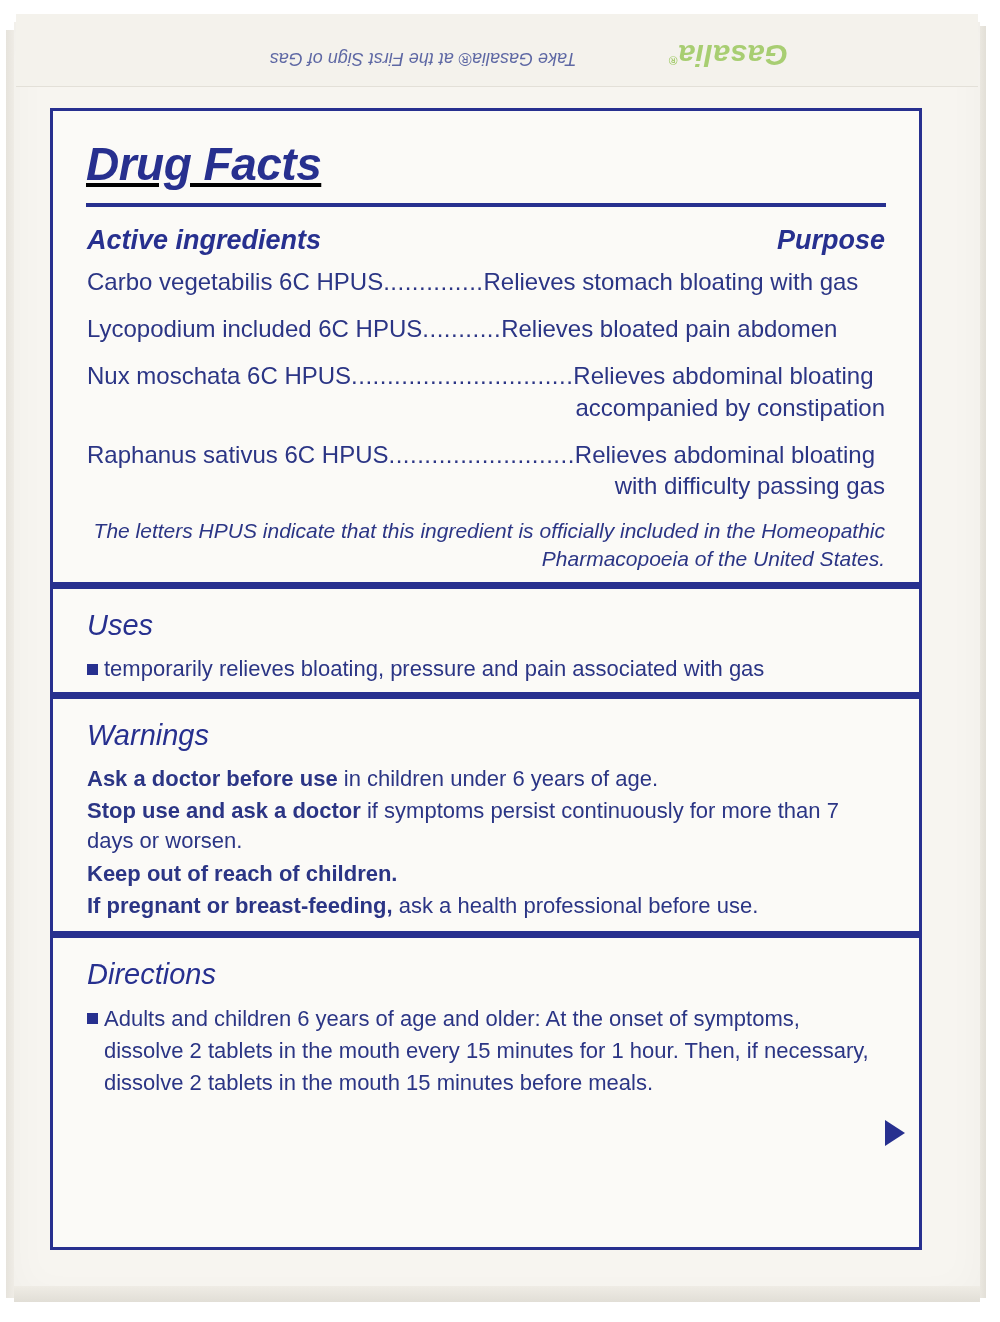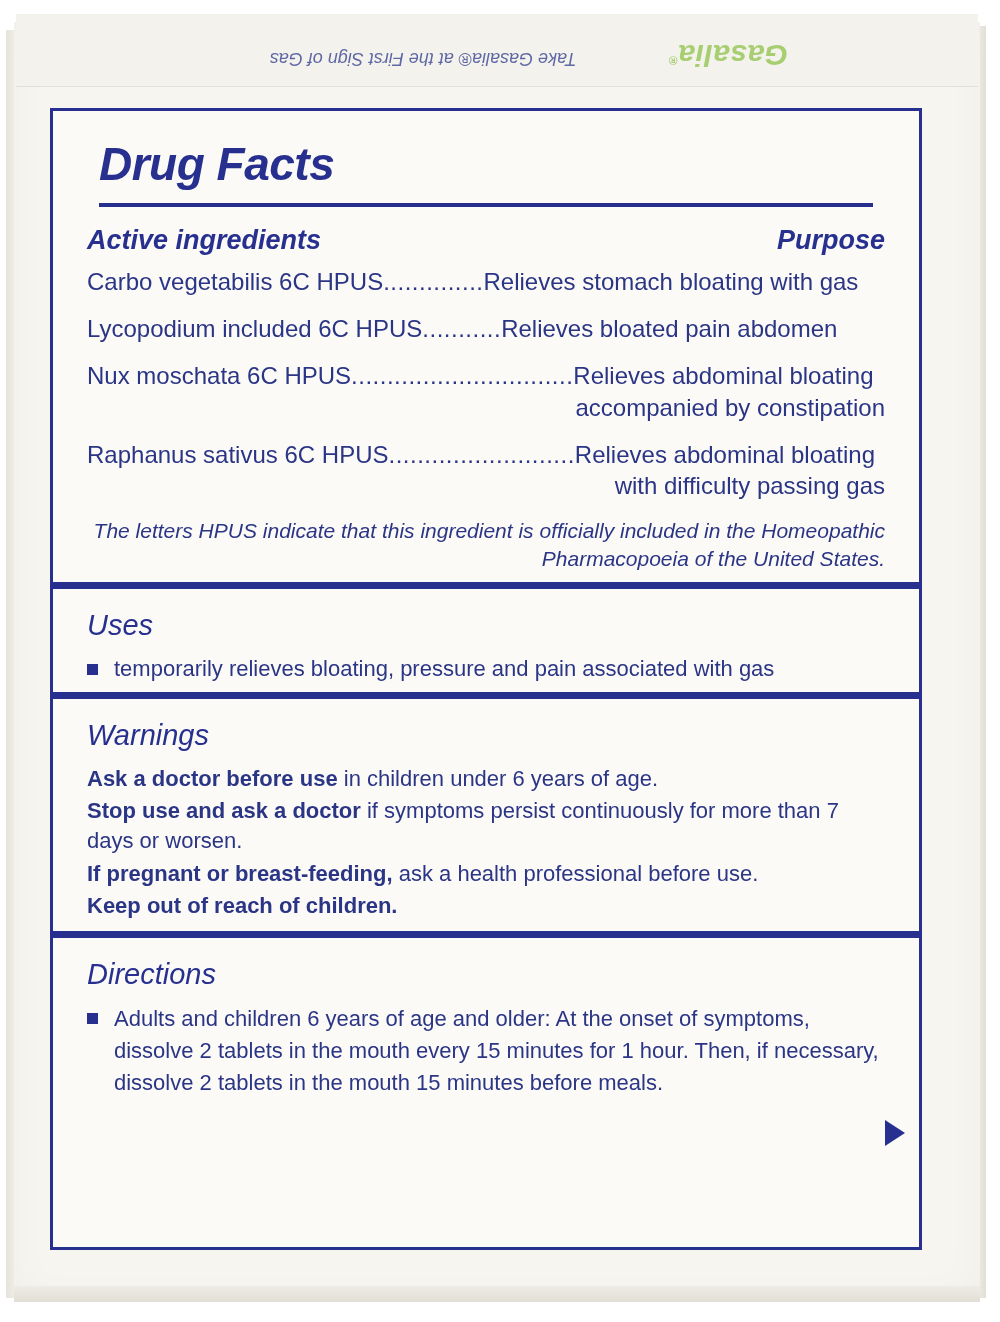--- a/index.html
+++ b/index.html
@@ -111,21 +111,22 @@
     left: 50px;
     top: 108px;
     width: 872px;
     height: 1142px;
     border: 3px solid #27308f;
     box-sizing: border-box;
     background: #fbfaf7;
   }
 
   .facts-inner {
-    padding: 0 36px;
+    padding: 0 23px;
+    text-decoration: underline;
   }
 
   .title {
     font-size: 46px;
     font-weight: bold;
     font-style: italic;
     color: #27308f;
     margin: 26px 0 12px 10px;
     letter-spacing: -0.5px;
   }
@@ -187,21 +188,21 @@
     font-style: italic;
     color: #27308f;
     margin: 4px 0 12px 0;
   }
 
   .bullet-line {
     font-size: 22px;
     color: #2b3585;
     line-height: 1.35;
     display: flex;
-    gap: 16px;
+    gap: 6px;
   }
   .bullet-sq {
     display: inline-block;
     min-width: 11px;
     width: 11px;
     height: 11px;
     background: #27308f;
     margin-top: 10px;
   }
 
@@ -309,24 +310,24 @@
       <div class="sec-pad">
         <div class="sec-title">Warnings</div>
 
         <div class="warn-line">
           <b>Ask a doctor before use</b><span> in children under 6 years of age.</span>
         </div>
         <div class="warn-line">
           <b>Stop use and ask a doctor</b><span> if symptoms persist continuously for more than 7 days or worsen.</span>
         </div>
         <div class="warn-line">
+          <b>Keep out of reach of children.</b><span></span>
+        </div>
+        <div class="warn-line">
           <b>If pregnant or breast-feeding,</b><span> ask a health professional before use.</span>
-        </div>
-        <div class="warn-line">
-          <b>Keep out of reach of children.</b><span></span>
         </div>
       </div>
     </div>
 
     <div class="section-divider"></div>
 
     <div class="section" style="height:224px;">
       <div class="sec-pad">
         <div class="sec-title">Directions</div>
         <div class="bullet-line">

